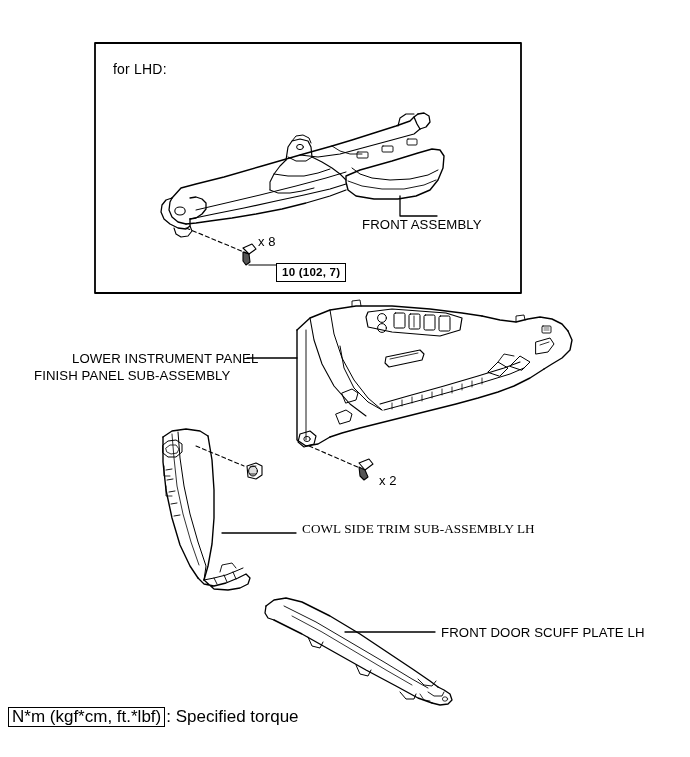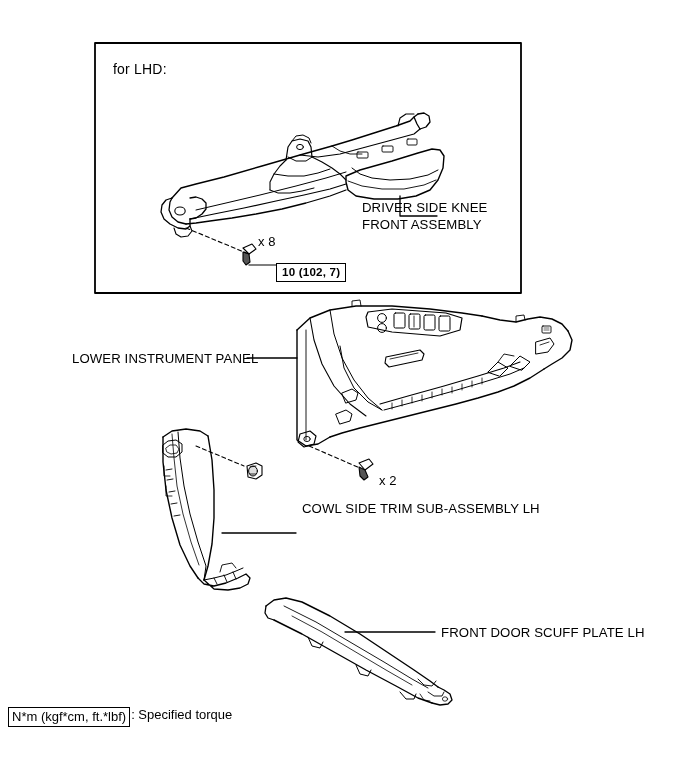--- a/index.html
+++ b/index.html
@@ -55,21 +55,21 @@
     white-space: nowrap;
     line-height: 14px;
     margin-top: 7px;
   }
   .footer-note {
     position: absolute;
     left: 8px;
     top: 707px;
     display: flex;
     align-items: flex-start;
-    font-size: 13px;
+    font-size: 17px;
   }
   .footer-unit {
     border: 1.5px solid #000;
     padding: 1px 3px 2px 3px;
     line-height: 15px;
     white-space: nowrap;
   }
   .footer-desc {
     white-space: nowrap;
     padding-left: 1px;
@@ -279,32 +279,32 @@
         <path d="M420 694 L424 700 L430 701" stroke-width="0.8"></path>
       </g>
 
       <path d="M345 632 L435 632" stroke-width="1.3"></path>
 
     </g>
   </svg>
 
   <div class="lbl lbl-lhd" style="left:113px; top:61px;">for LHD:</div>
 
-  <div class="lbl" style="left:362px; top:199px;">DRIVER SIDE KNEE</div>
   <div class="lbl" style="left:362px; top:216px;">FRONT ASSEMBLY</div>
 
   <div class="lbl lbl-qty" style="left:258px; top:233px;">x 8</div>
 
   <div class="torque-box" style="left:276px; top:256px;">10 (102, 7)</div>
 
   <div class="lbl" style="left:34px; top:350px;margin-left:38px;">LOWER INSTRUMENT PANEL</div>
+  <div class="lbl" style="left:34px; top:367px;">FINISH PANEL SUB-ASSEMBLY</div>
 
   <div class="lbl lbl-qty" style="left:379px; top:472px;">x 2</div>
 
-  <div class="lbl" style="left:302px; top:500px;">COWL SIDE TRIM SUB-ASSEMBLY LH</div>
+  <div class="lbl" style="left:302px; top:520px;font-family:Liberation Serif, serif;">COWL SIDE TRIM SUB-ASSEMBLY LH</div>
 
   <div class="lbl" style="left:441px; top:624px;">FRONT DOOR SCUFF PLATE LH</div>
 
   <div class="footer-note">
     <span class="footer-unit">N*m (kgf*cm, ft.*lbf)</span>
     <span class="footer-desc">: Specified torque</span>
   </div>
 
 </div>
 

